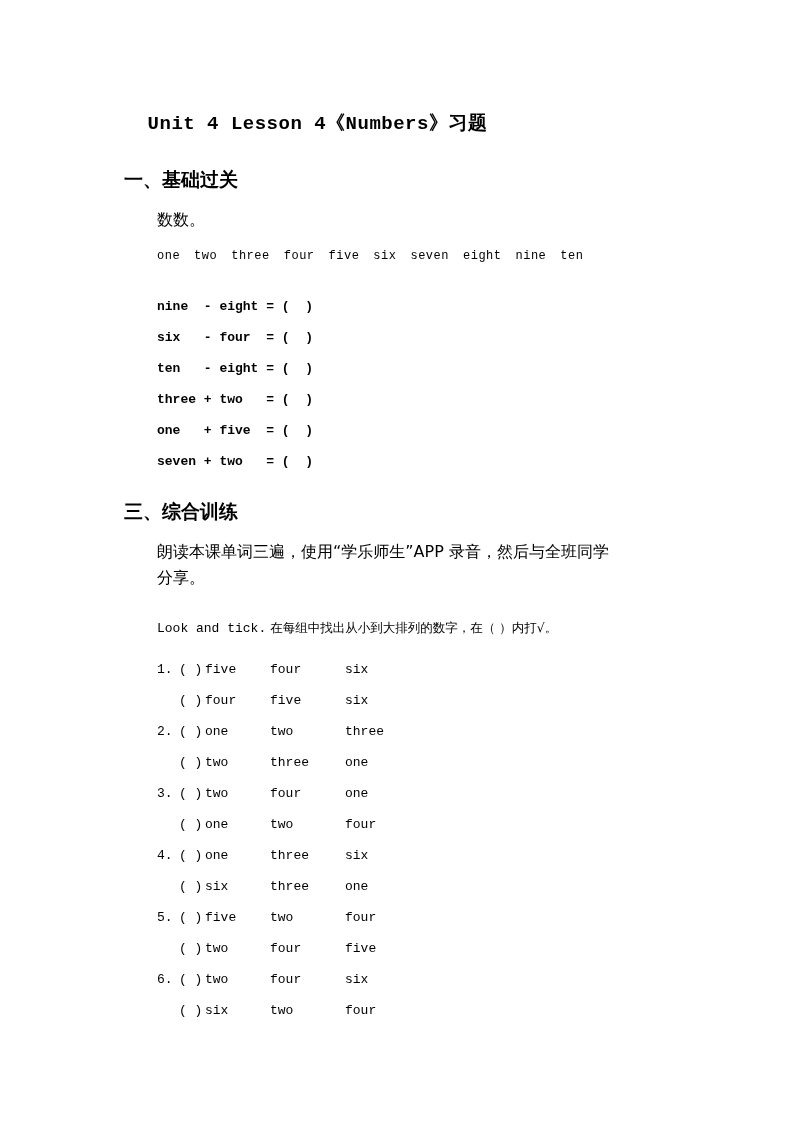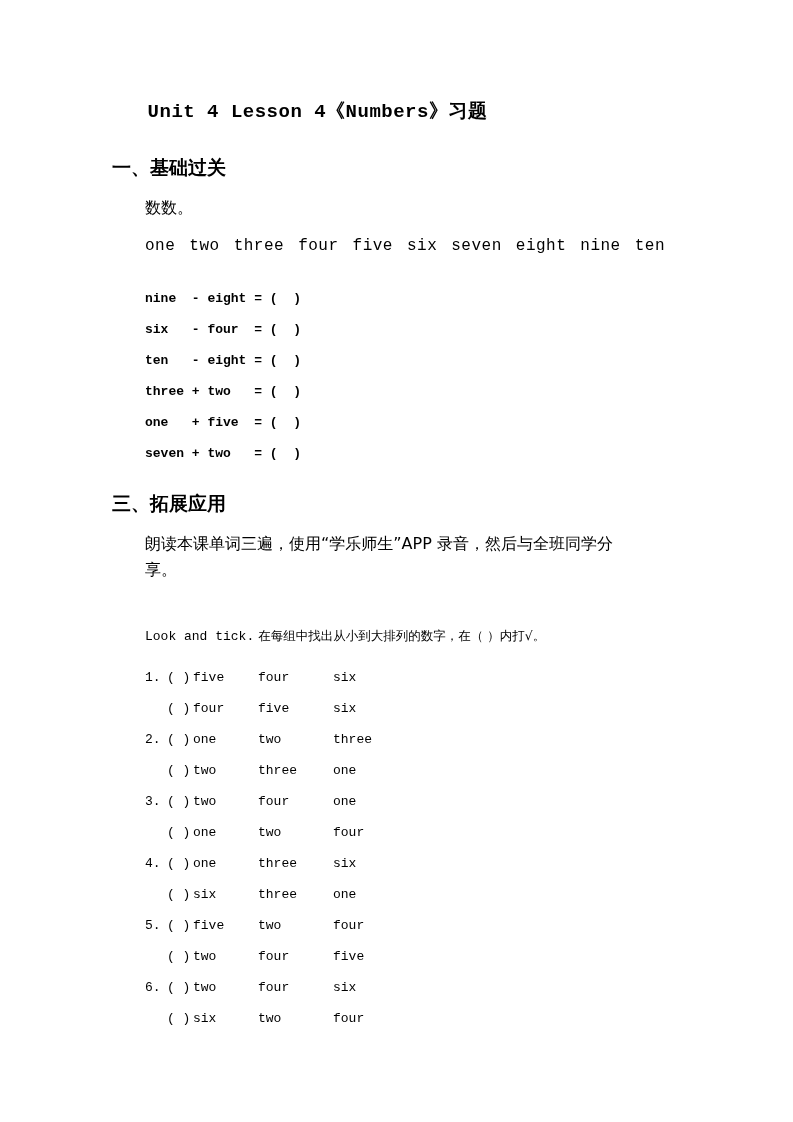--- a/index.html
+++ b/index.html
@@ -13,21 +13,21 @@
     font-family: "Liberation Serif", serif;
     color: #000000;
     position: relative;
     overflow: hidden;
   }
   .page {
     position: relative;
     width: 635px;
     height: 1122px;
     box-sizing: border-box;
-    padding: 0;
+    padding: 12px;
   }
   .doc-title {
     text-align: center;
     font-family: "Liberation Mono", monospace;
     font-size: 19px;
     font-weight: bold;
     letter-spacing: 0.5px;
     margin: 0;
     padding-top: 100px;
     line-height: 1.3;
@@ -48,21 +48,21 @@
     font-size: 16px;
     padding-left: 145px;
     margin: 0;
     line-height: 1.6;
   }
   .gap-sm { height: 14px; }
   .gap-md { height: 17px; }
 
   .count-row {
     font-family: "Liberation Mono", monospace;
-    font-size: 16px;
+    font-size: 12px;
     padding-left: 145px;
     letter-spacing: 0.5px;
   }
   .count-row span { margin-right: 14px; }
 
   .eq-list { margin: 0; padding: 0; }
   .eq-row {
     font-family: "Liberation Mono", monospace;
     font-size: 13px;
     padding-left: 145px;
@@ -70,21 +70,20 @@
     line-height: 31px;
     white-space: pre;
     font-weight: bold;
   }
 
   .mixed-line {
     padding-left: 145px;
     font-size: 12.5px;
     font-family: "DejaVu Sans", sans-serif;
     line-height: 1.65;
-    margin-top: 16px;
   }
   .mixed-line .mono {
     font-family: "Liberation Mono", monospace;
     font-size: 13px;
   }
 
   .q-block { padding-left: 145px; }
   .q-line {
     height: 31px;
     line-height: 31px;
@@ -130,21 +129,21 @@
 
   <div class="eq-list">
     <div class="eq-row">nine  - eight = (  )</div>
     <div class="eq-row">six   - four  = (  )</div>
     <div class="eq-row">ten   - eight = (  )</div>
     <div class="eq-row">three + two   = (  )</div>
     <div class="eq-row">one   + five  = (  )</div>
     <div class="eq-row">seven + two   = (  )</div>
   </div>
 
-  <div class="section-head s3">三、拓展应用</div>
+  <div class="section-head s3">三、综合训练</div>
   <div class="gap-sm"></div>
   <div class="body-cn">朗读本课单词三遍，使用“学乐师生”APP 录音，然后与全班同学分享。</div>
   <div class="gap-sm"></div>
   <div class="gap-sm"></div>
   <div class="mixed-line">
     <span class="mono">Look and tick.</span>
     <span>在每组中找出从小到大排列的数字，在（ ）内打√。</span>
   </div>
   <div class="gap-sm"></div>
 

